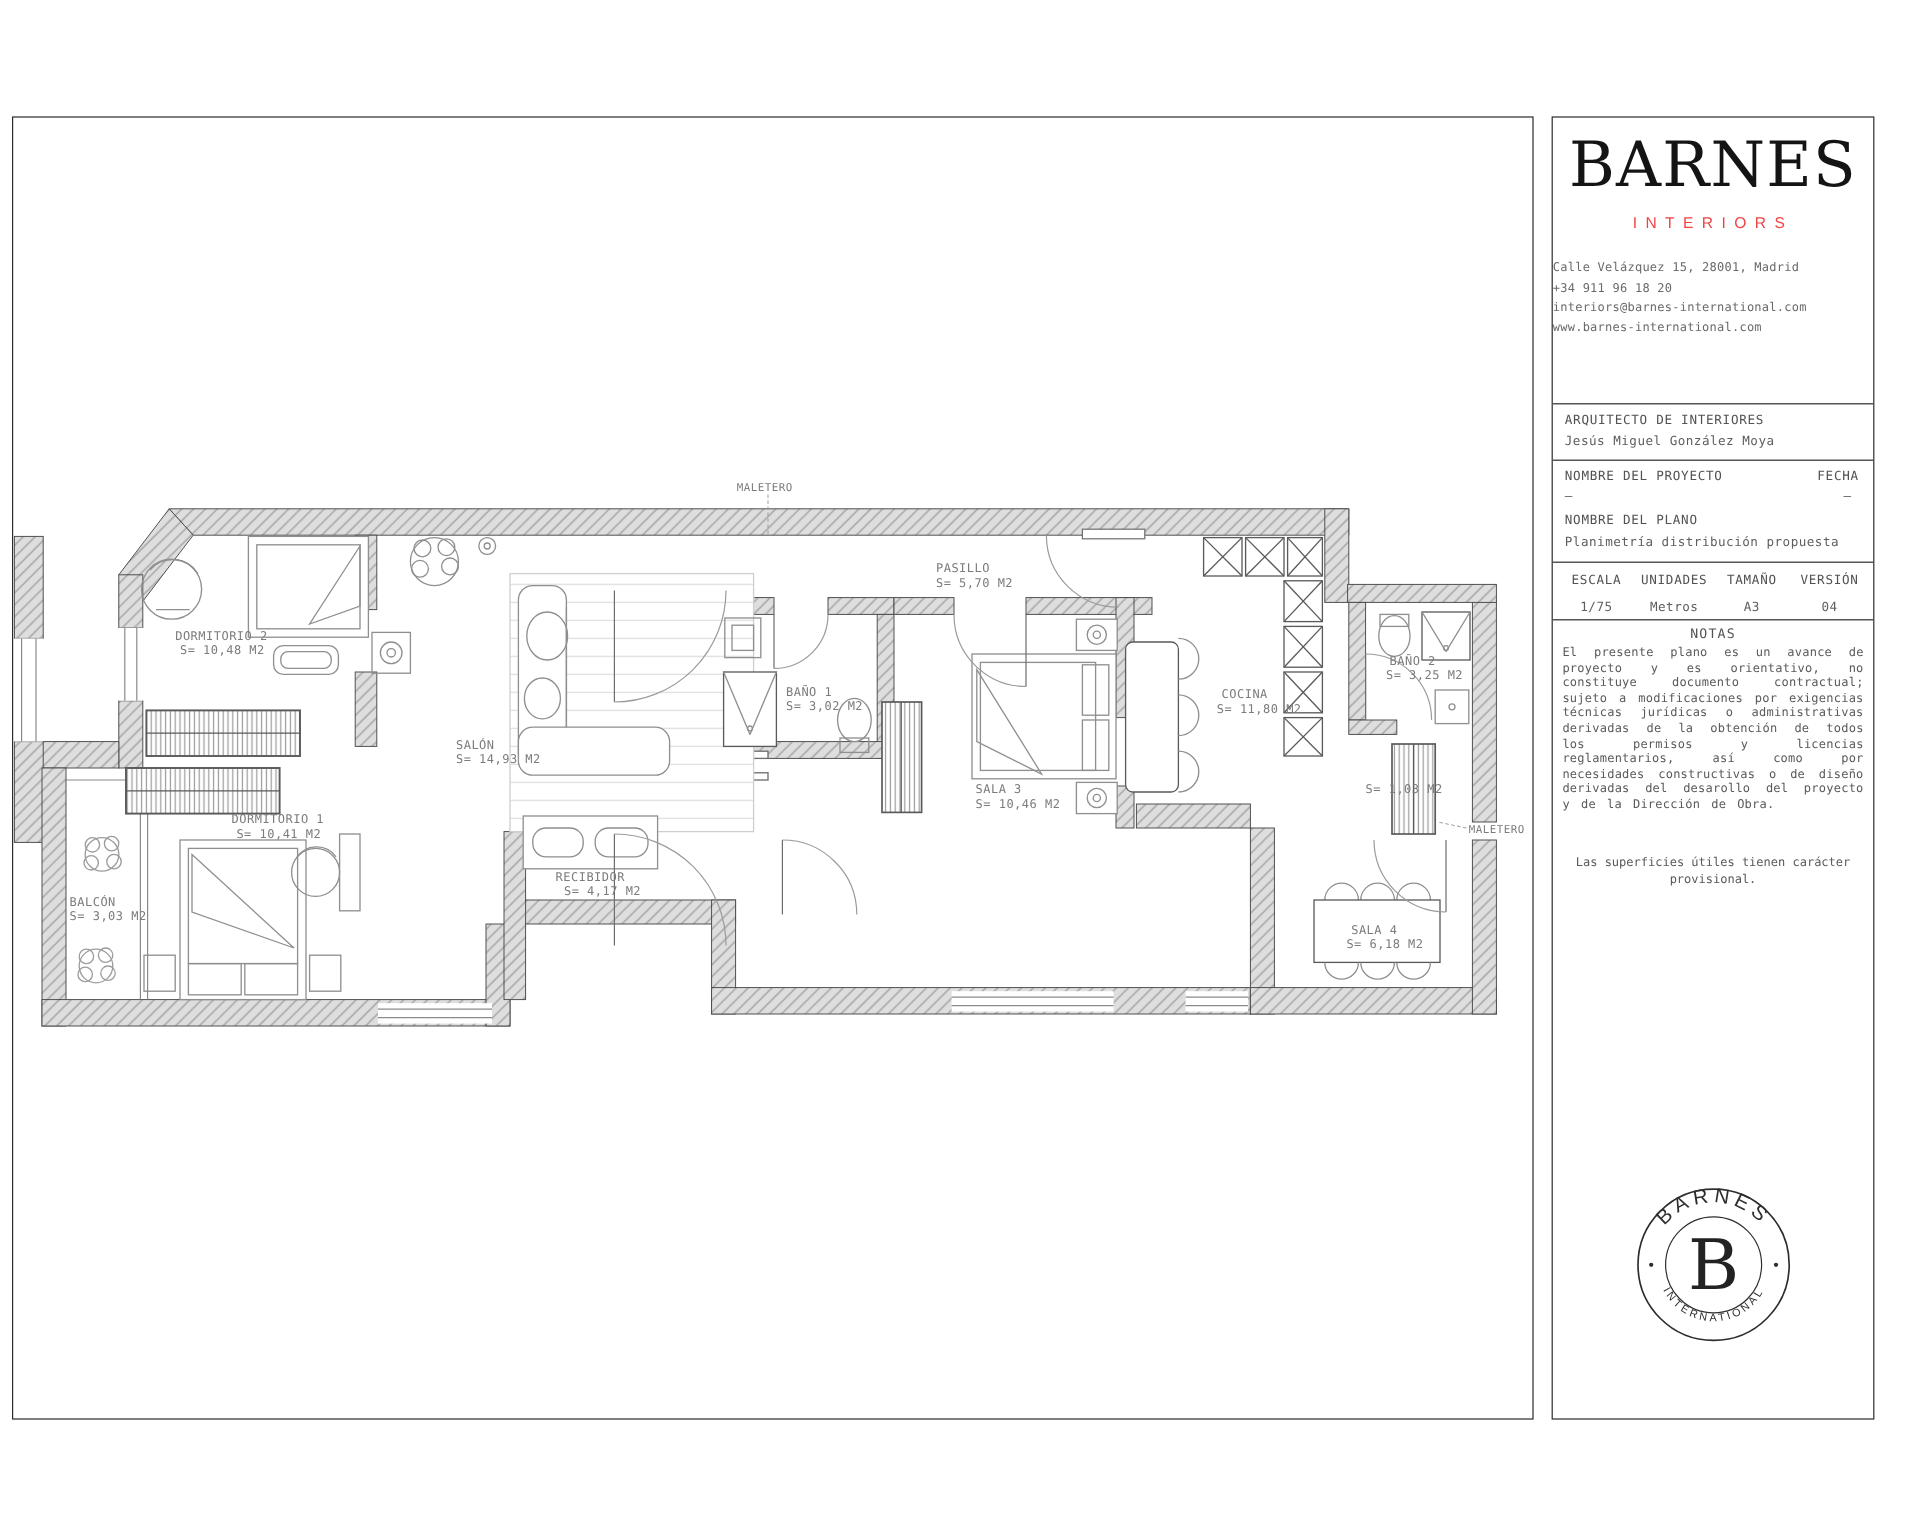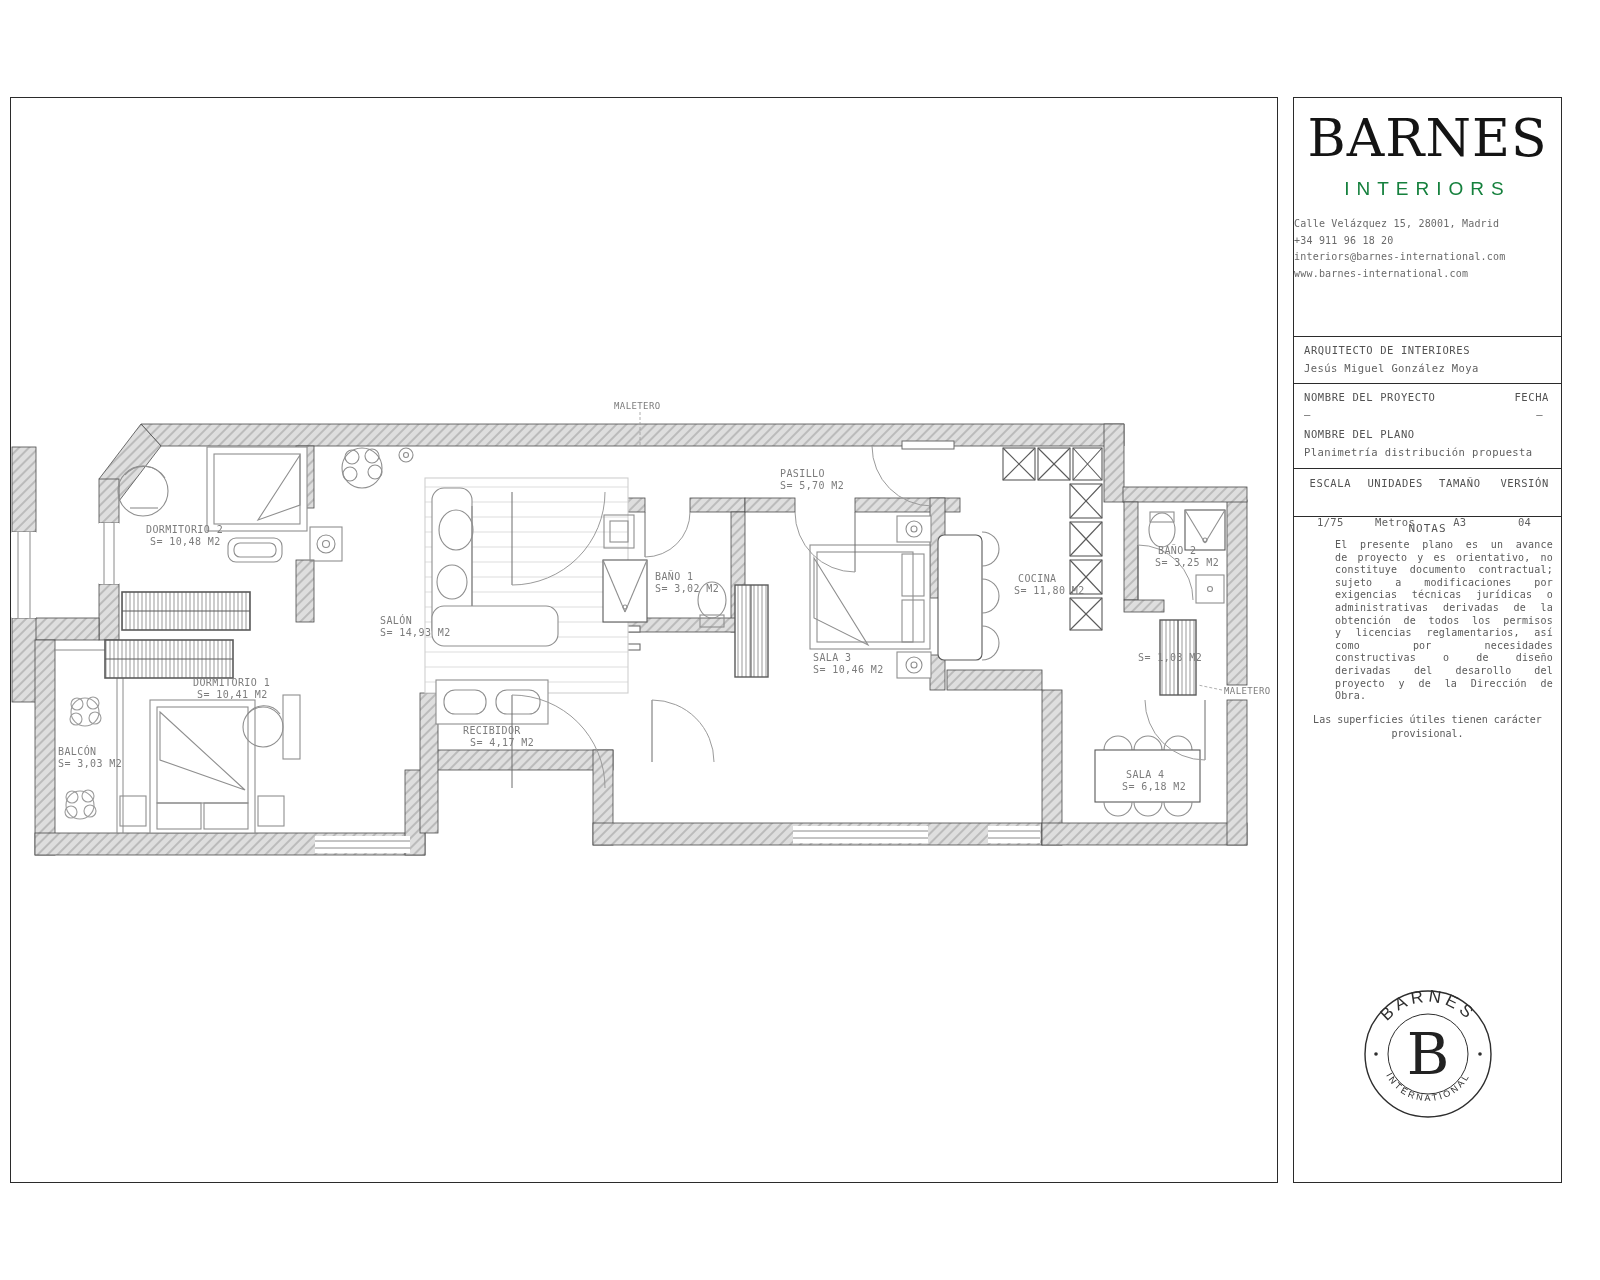--- a/index.html
+++ b/index.html
@@ -4,33 +4,33 @@
 <style>
   html,body{margin:0;padding:0;background:#ffffff;}
   .page{position:relative;width:1600px;height:1280px;background:#fff;overflow:hidden;
         font-family:"DejaVu Sans Mono", monospace;}
   .frame{position:absolute;left:10px;top:97px;width:1268px;height:1086px;border:1px solid #2b2b2b;box-sizing:border-box;}
   .panel{position:absolute;left:1293px;top:97px;width:269px;height:1086px;border:1px solid #2b2b2b;box-sizing:border-box;background:#fff;}
   .panel .sep{position:absolute;left:0;right:0;border-top:1px solid #2b2b2b;height:0;}
   .logo{position:absolute;top:12px;left:0;right:0;text-align:center;
         font-family:"DejaVu Serif", serif;font-size:52px;color:#141414;letter-spacing:1px;line-height:1.1;}
   .logo-sub{position:absolute;top:80px;left:0;right:0;text-align:center;
-        font-family:"Liberation Sans", sans-serif;font-size:19px;color:#15803d;letter-spacing:7px;}
+        font-family:"Liberation Sans", sans-serif;font-size:13px;color:#ef4444;letter-spacing:7px;}
   .addr{position:absolute;top:118px;left:0;right:0;text-align:left;
         font-size:10px;color:#6a6a6a;line-height:1.65;letter-spacing:0.2px;}
   .tb-label{font-size:10.5px;color:#525252;letter-spacing:0.6px;}
   .tb-value{font-size:10.5px;color:#5f5f5f;letter-spacing:0.4px;}
   .abs{position:absolute;}
   .notes-title{position:absolute;top:424px;left:0;right:0;text-align:center;font-size:11px;color:#525252;letter-spacing:1px;}
   .notes-body{position:absolute;top:441px;left:8px;right:8px;font-size:10px;color:#5a5a5a;
-        text-align:justify;line-height:1.26;letter-spacing:0.2px;word-spacing:3px;margin-left:33px;}
+        text-align:justify;line-height:1.26;letter-spacing:0.2px;word-spacing:3px;}
   .notes-foot{position:absolute;top:576px;left:14px;right:14px;text-align:center;font-size:10px;color:#5a5a5a;line-height:1.4;margin-top:39px;}
   .escala-row{position:absolute;top:374px;left:4px;right:4px;display:flex;align-items:center;}
   .escala-col{flex:1;text-align:center;}
-  .escala-col .tb-value{display:block;margin-top:25px;}
+  .escala-col .tb-value{display:block;margin-top:9px;}
   svg text{font-family:"DejaVu Sans Mono", monospace;font-size:10px;fill:#7c7c7c;letter-spacing:0.4px;}
   svg .seal-t{font-family:"Liberation Sans", sans-serif;fill:#2e2e2e;}
 </style>
 </head>
 <body>
 
 <div class="page">
 
   <div class="frame"></div>
 

